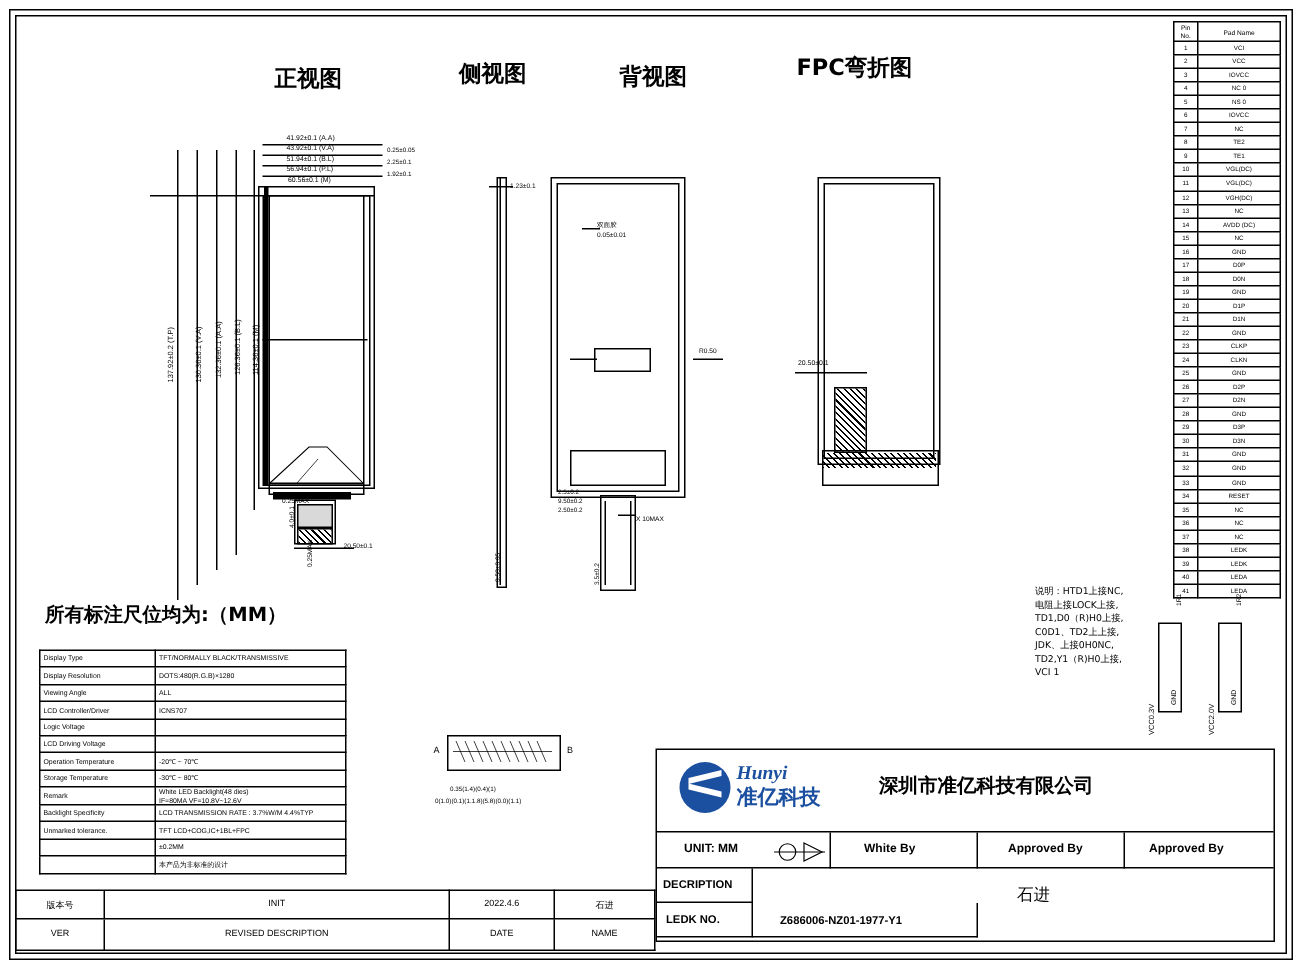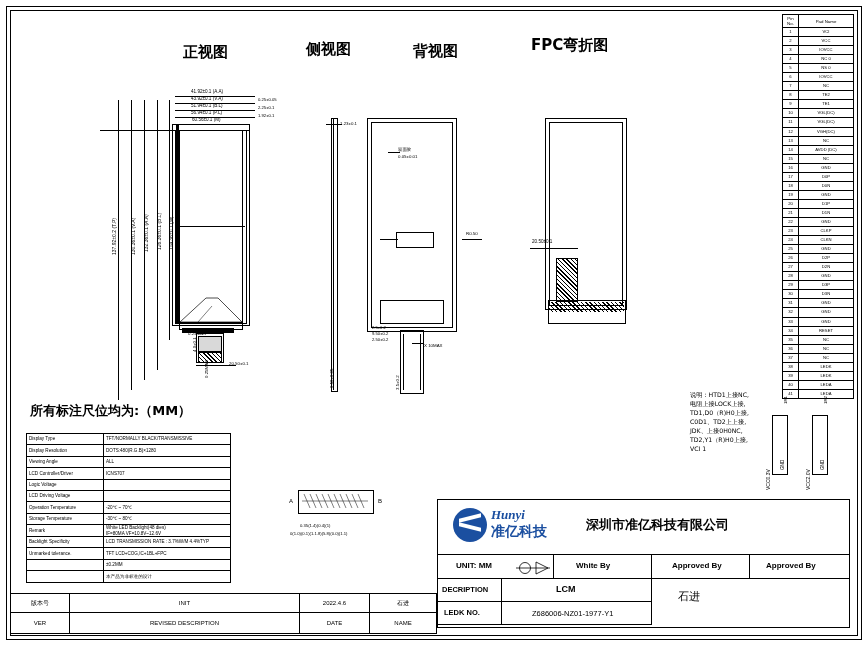--- a/index.html
+++ b/index.html
@@ -461,32 +461,29 @@
     <div class="cell" style="left:214px;top:55px;width:98px;height:24px;">
       <div class="t tb-lbl" style="left:20px;top:7px;">Approved By</div>
     </div>
     <div class="cell" style="left:312px;top:55px;width:99px;height:24px;border-right:none;">
       <div class="t tb-lbl" style="left:16px;top:7px;">Approved By</div>
     </div>
 
     <div class="cell" style="left:0;top:79px;width:64px;height:23px;">
       <div class="t tb-lbl" style="left:4px;top:7px;font-size:7.5px;">DECRIPTION</div>
     </div>
-    <div class="cell" style="left:64px;top:79px;width:150px;height:23px;">
-      <div class="t" style="left:54px;top:6px;font-size:9px;font-weight:bold;">LCM</div>
-    </div>
     <div class="cell" style="left:214px;top:79px;width:197px;height:48px;border-right:none;border-bottom:none;">
       <div class="t" style="left:26px;top:12px;font-size:11px;font-family:'DejaVu Sans',sans-serif;">石进</div>
     </div>
 
     <div class="cell" style="left:0;top:102px;width:64px;height:23px;">
       <div class="t tb-lbl" style="left:6px;top:7px;font-size:7.5px;">LEDK NO.</div>
     </div>
     <div class="cell" style="left:64px;top:102px;width:150px;height:23px;">
-      <div class="t" style="left:30px;top:8px;font-size:7.5px;">Z686006-NZ01-1977-Y1</div>
+      <div class="t" style="left:18px;top:8px;font-size:7.5px;font-weight:bold;">Z686006-NZ01-1977-Y1</div>
     </div>
 
     <div class="cell" style="left:0;top:125px;width:411px;height:2px;border-right:none;border-bottom:none;"></div>
   </div>
 
   <div id="rev">
     <div class="c" style="left:0;top:0;width:60px;height:20px;border-left:0.8px solid #000;border-top:0.8px solid #000;">版本号</div>
     <div class="c" style="left:60px;top:0;width:230px;height:20px;border-top:0.8px solid #000;">INIT</div>
     <div class="c" style="left:290px;top:0;width:70px;height:20px;border-top:0.8px solid #000;">2022.4.6</div>
     <div class="c" style="left:360px;top:0;width:67px;height:20px;border-top:0.8px solid #000;">石进</div>

